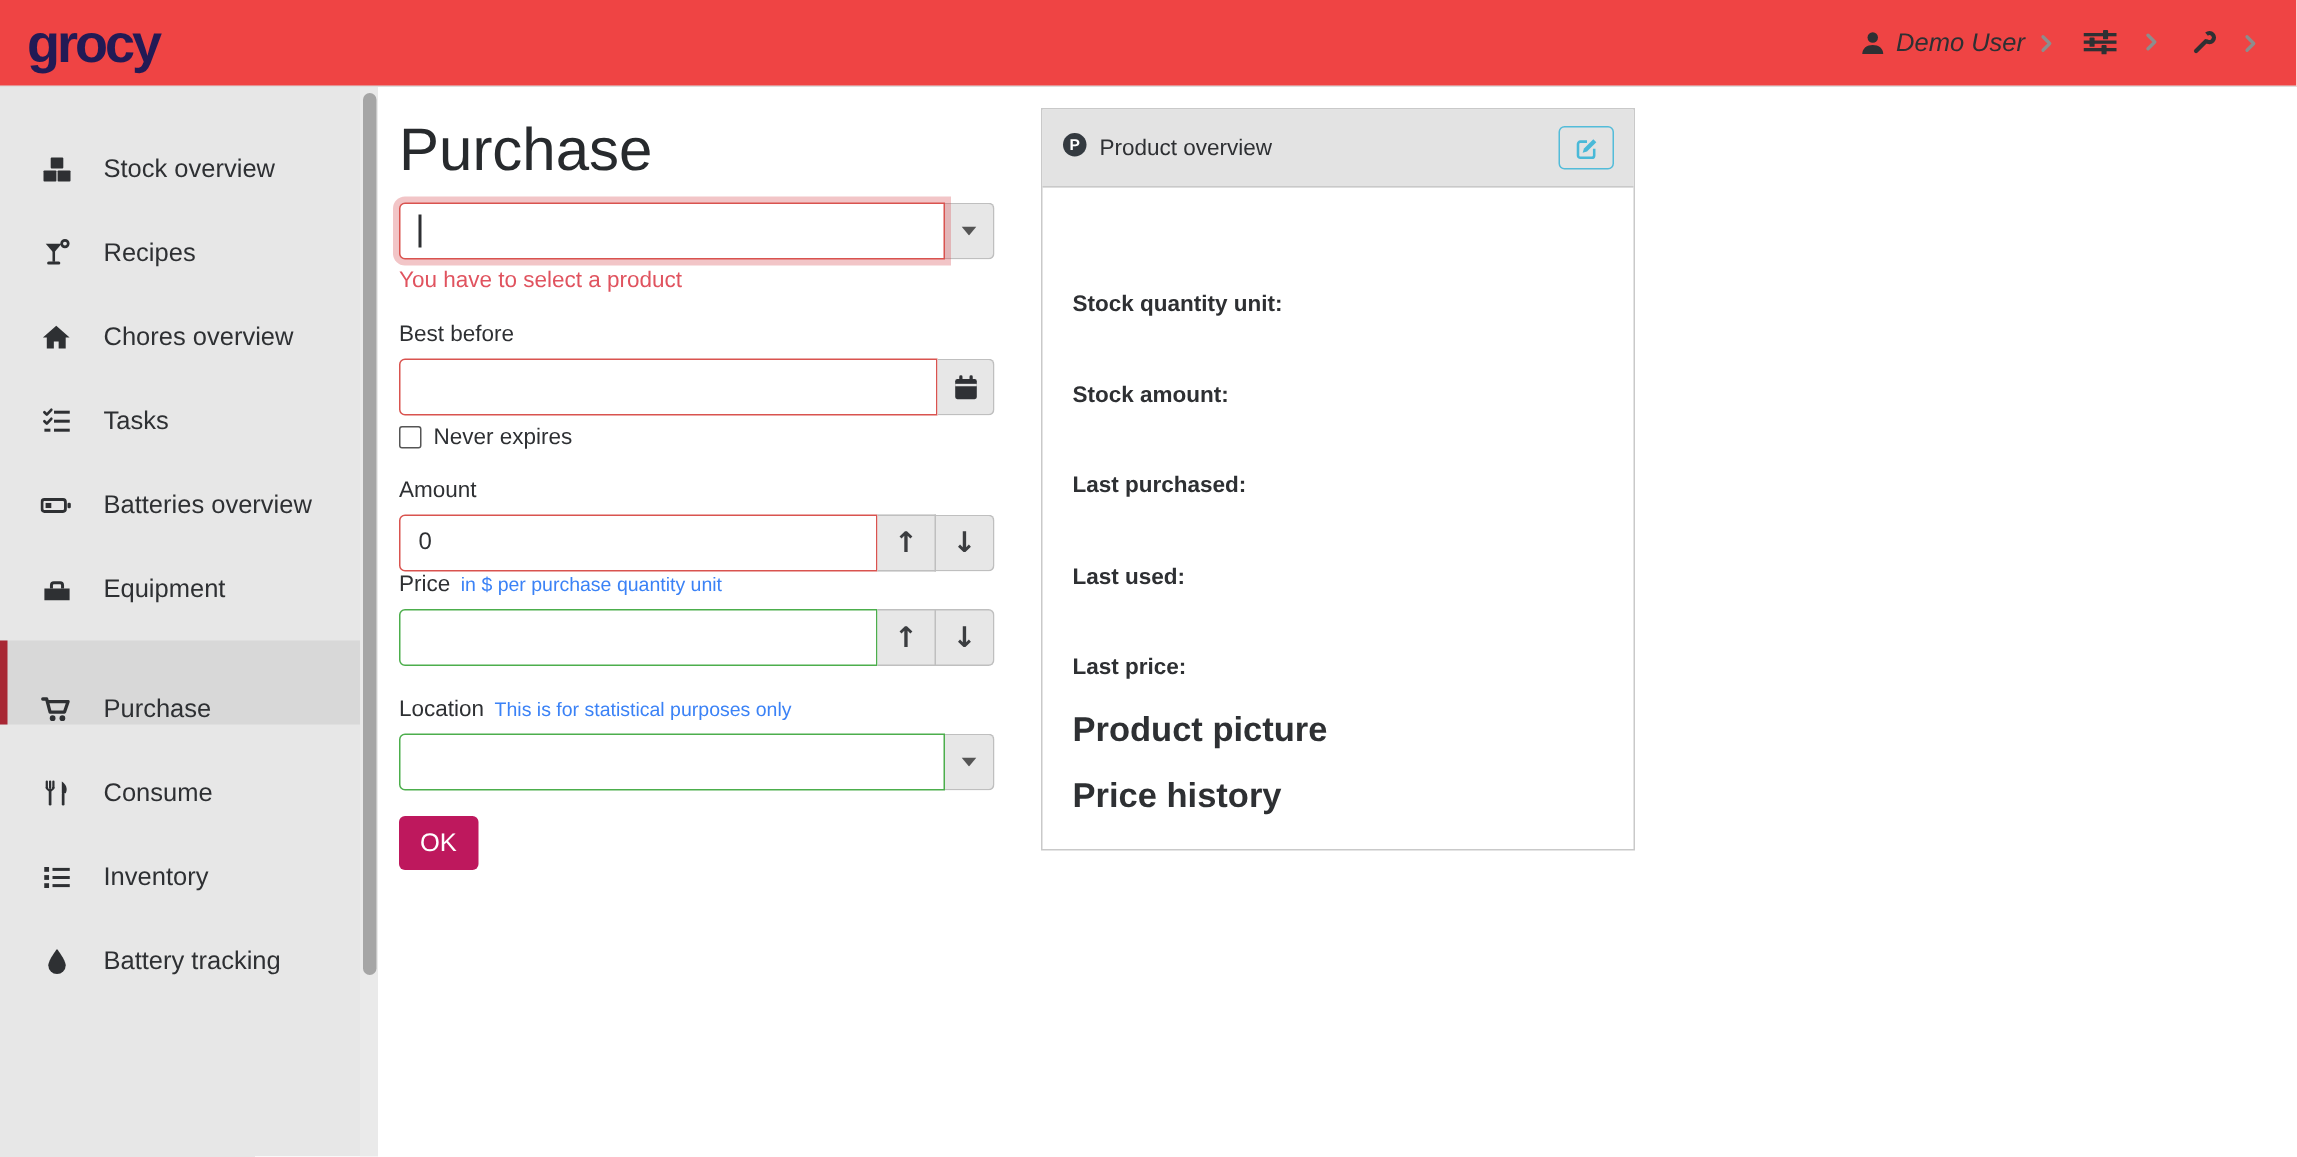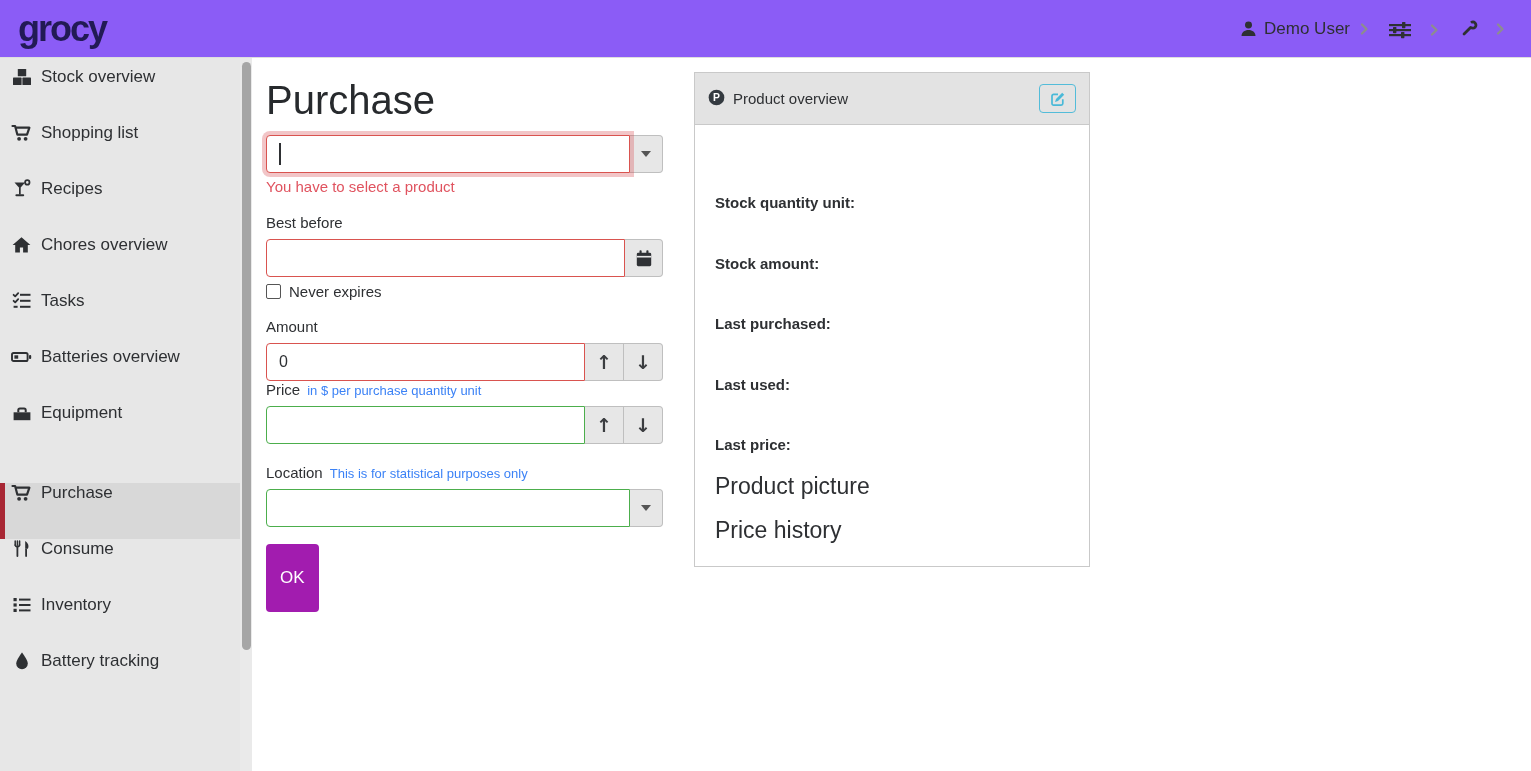--- a/index.html
+++ b/index.html
@@ -5,39 +5,39 @@
   * { box-sizing: border-box; }
   html,body { margin:0; padding:0; }
   body {
     width:1531px; height:771px; position:relative; overflow:hidden;
     background:#fff; color:#2e3033;
     font-family:"Liberation Sans","DejaVu Sans",sans-serif;
   }
   
   .topbar {
     position:absolute; top:0; left:0; width:1531px; height:58px;
-    background:#8b5cf6; border-bottom:1px solid #dedede;
+    background:#ef4444; border-bottom:1px solid #dedede;
     display:flex; align-items:center; justify-content:space-between;
     padding:0 26px 0 18px;
   }
   .logo { font-size:36px; font-weight:bold; letter-spacing:-2px; color:#221a55; line-height:1; }
-  .top-right { display:flex; align-items:flex-end; }
+  .top-right { display:flex; align-items:flex-start;font-style:italic; }
   .hmenu { display:flex; align-items:center; cursor:pointer; font-size:17px; color:#2e3033; }
   .hmenu + .hmenu { margin-left:20px; }
   .hmenu .chev { margin-left:10px; display:flex; }
   .hmenu .micon { display:flex; margin-right:7px; }
   
   .sidebar {
     position:absolute; top:58px; left:0; width:252px; bottom:0;
     background:#e7e7e7;
   }
   .nav { padding-top:9px; }
   .nav-item {
-    height:56px; display:flex; align-items:flex-start; gap:9px;
-    padding-left:6px; font-size:17px; cursor:pointer;
+    height:56px; display:flex; align-items:flex-end; gap:21px;
+    padding-left:22px; font-size:17px; cursor:pointer;
     border-left:5px solid transparent;
   }
   .nav-item.gap { margin-top:24px; }
   .nav-item.active { background:#d8d8d8; border-left-color:#a82734; }
   .nav-icon { width:21px; height:20px; flex:0 0 21px; display:flex; align-items:center; justify-content:center; }
   .nav-icon svg { fill:#2e3033; }
   .sb-track { position:absolute; top:0; right:0; bottom:0; width:12px; background:#eaeaea; }
   .sb-thumb { position:absolute; top:4px; right:1px; width:9px; height:588px; background:#a6a6a6; border-radius:5px; }
   
   .main {
@@ -67,40 +67,40 @@
   }
   .addon.last { border-top-right-radius:4px; border-bottom-right-radius:4px; }
   .addon.caretbtn { width:33px; }
   .addon.calbtn  { width:38px; }
   .addon.arrowbtn { width:39px; font-family:"DejaVu Sans",sans-serif; font-size:19px; font-weight:bold; color:#3b3d40; }
   .error { color:#e0535f; font-size:15px; margin:5px 0 19px; }
   .check-row { display:flex; align-items:center; gap:8px; margin:6px 0 18px; font-size:15px; }
   .checkbox { width:15px; height:15px; border:1px solid #555; background:#fff; border-radius:2px; cursor:pointer; }
   .spacer20 { height:20px; }
   .ok-btn {
-    margin-top:17px; background:#a21caf; color:#fff; border:none; border-radius:4px;
-    font-size:17px; padding:24px 14px; cursor:pointer;
+    margin-top:17px; background:#be185d; color:#fff; border:none; border-radius:4px;
+    font-size:17px; padding:8px 14px; cursor:pointer;
     font-family:"Liberation Sans","DejaVu Sans",sans-serif;
   }
   
   .card {
     position:absolute; left:694px; top:72px; width:396px;
     background:#fff; border:1px solid #c9c9c9;
   }
   .card-header {
     height:52px; background:#e3e3e3; border-bottom:1px solid #c9c9c9;
     display:flex; align-items:center; gap:8px; padding:0 13px; font-size:15px;
   }
   .edit-btn {
     margin-left:auto; width:37px; height:29px; border:1px solid #53bcd9; border-radius:4px;
     background:transparent; display:flex; align-items:center; justify-content:center; cursor:pointer;
   }
   .card-body { padding:28px 20px 22px; }
   .fieldline { font-weight:bold; font-size:15px; line-height:20.5px;margin-top:40px; }
-  .section-h { font-size:23px; font-weight:400; margin:16px 0 0; line-height:28px; color:#2e3033; }
+  .section-h { font-size:23px; font-weight:700; margin:16px 0 0; line-height:28px; color:#2e3033; }
 </style>
 </head>
 <body>
 
 <div class="topbar">
   <div class="logo">grocy</div>
   <div class="top-right">
     <div class="hmenu">
       <span class="micon">
         <svg width="17" height="17" viewBox="0 0 18 18" fill="#2e3033">
@@ -157,30 +157,20 @@
         <svg width="20" height="20" viewBox="0 0 20 20">
             <rect x="5.8" y="2" width="8.4" height="7.3" rx="0.6"></rect>
             <rect x="1" y="10.6" width="8.6" height="7.4" rx="0.6"></rect>
             <rect x="10.4" y="10.6" width="8.6" height="7.4" rx="0.6"></rect>
           </svg>
       </span>
       <span>Stock overview</span>
     </div>
     <div class="nav-item">
       <span class="nav-icon">
-        <svg width="21" height="20" viewBox="0 0 21 20">
-            <path d="M1.5 3h2.6l2.3 8.7h9.6l2.4-7H5" fill="none" stroke="#2e3033" stroke-width="2.2" stroke-linejoin="round" stroke-linecap="round"></path>
-            <circle cx="8.1" cy="15.8" r="1.9"></circle>
-            <circle cx="14.6" cy="15.8" r="1.9"></circle>
-          </svg>
-      </span>
-      <span>Shopping list</span>
-    </div>
-    <div class="nav-item">
-      <span class="nav-icon">
         <svg width="20" height="20" viewBox="0 0 20 20">
             <path d="M2.5 3.5h10.6L7.8 9.6z"></path>
             <rect x="7" y="8.5" width="1.7" height="7"></rect>
             <rect x="3.4" y="15.3" width="8.8" height="2" rx="1"></rect>
             <circle cx="15.3" cy="3.4" r="2.2" fill="none" stroke="#2e3033" stroke-width="1.8"></circle>
           </svg>
       </span>
       <span>Recipes</span>
     </div>
     <div class="nav-item">

